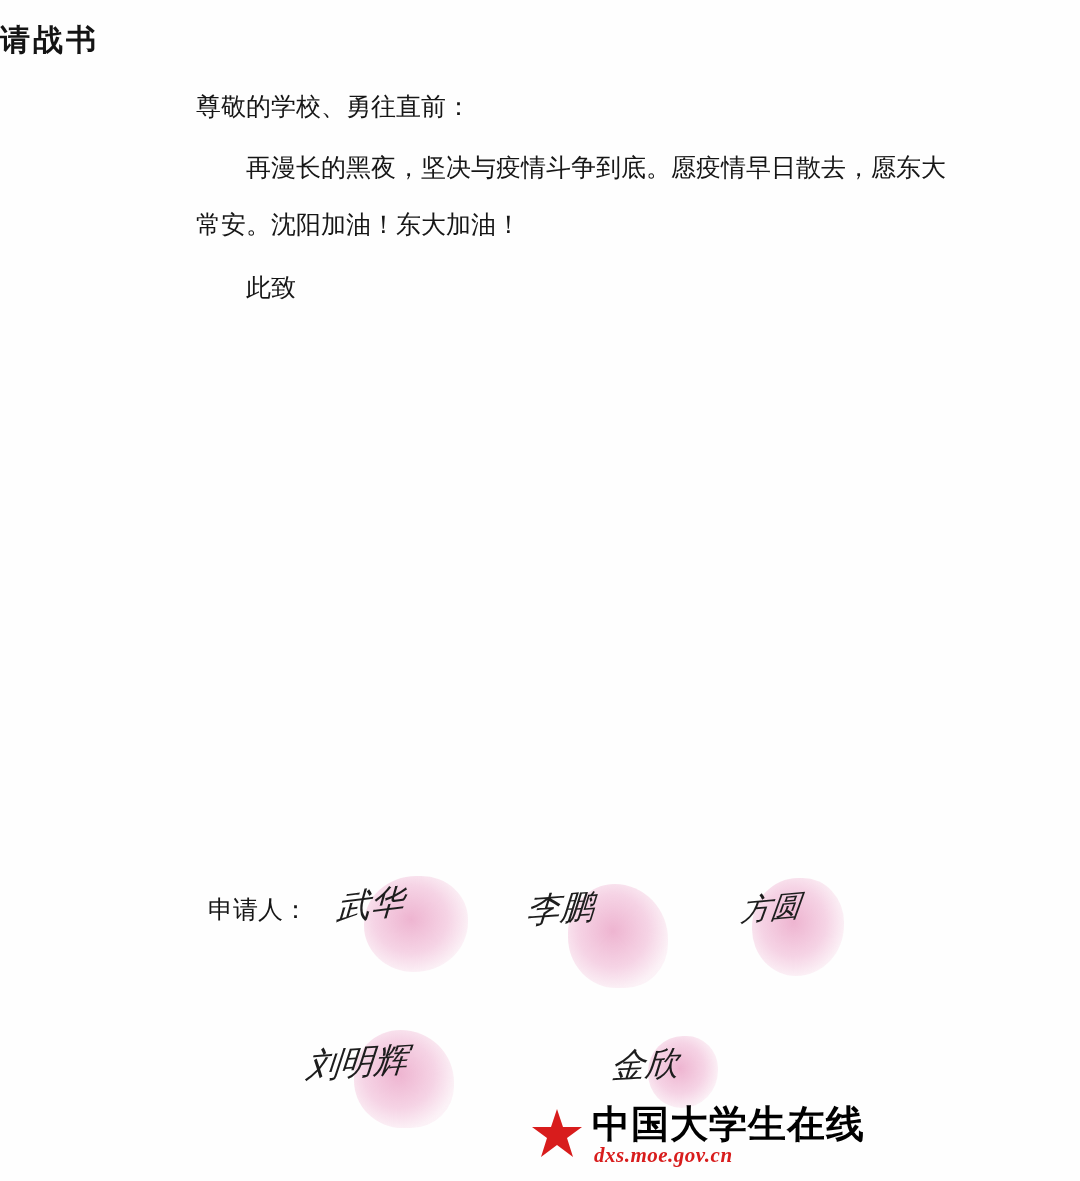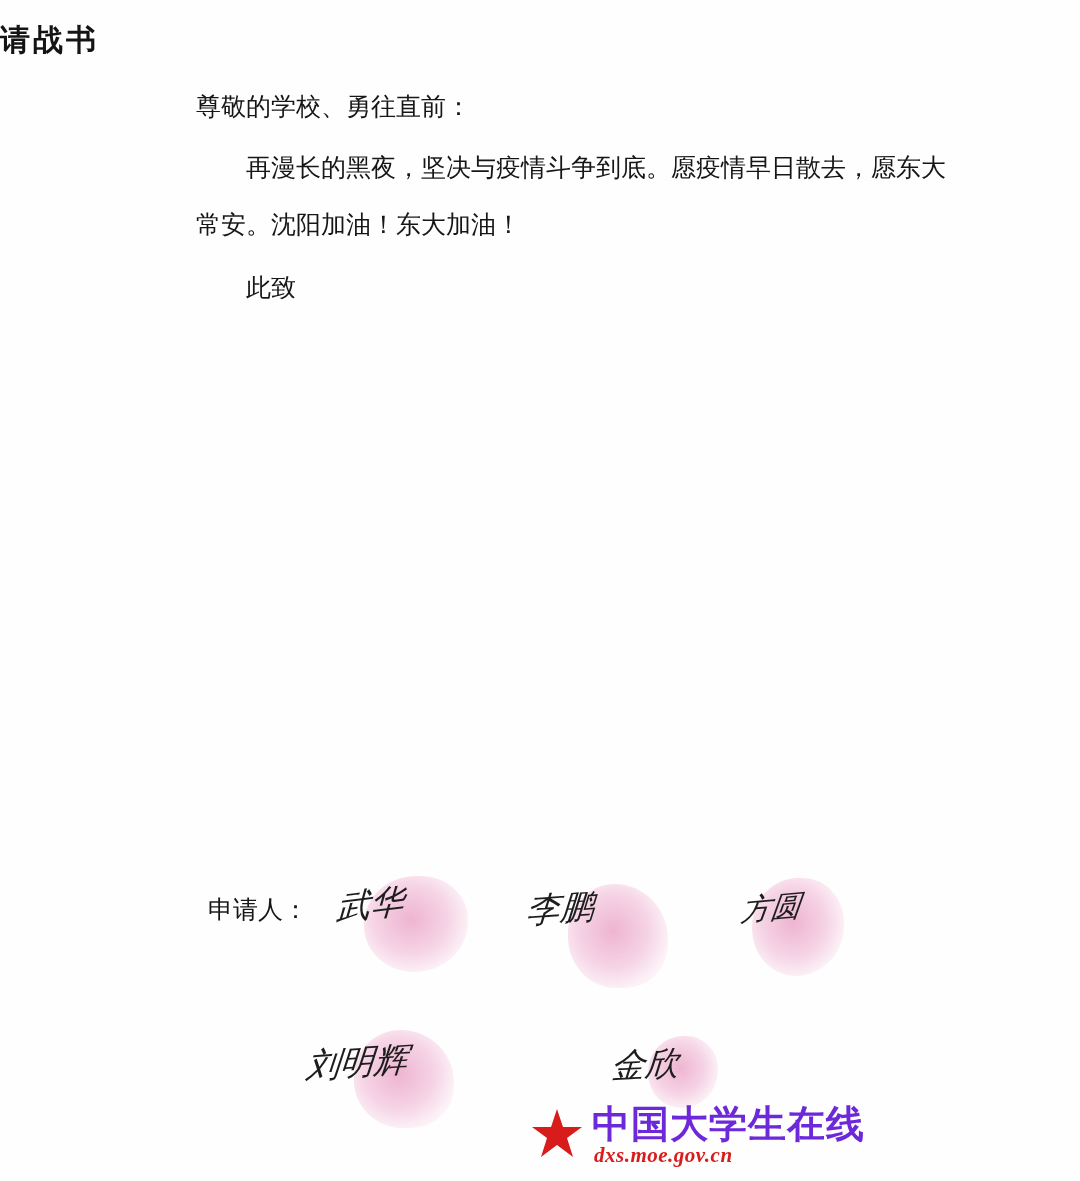--- a/index.html
+++ b/index.html
@@ -129,21 +129,21 @@
     top: 14px;
     width: 54px;
     height: 54px;
   }
   .dxs-text {
     position: absolute;
     left: 62px;
     top: 6px;
     font-size: 38px;
     font-weight: bold;
-    color: #6d28d9;
+    color: #000000;
     font-family: Liberation Mono, monospace;
     letter-spacing: 1px;
     white-space: nowrap;
   }
   .dxs-url {
     position: absolute;
     left: 64px;
     top: 50px;
     font-size: 21px;
     font-style: italic;

